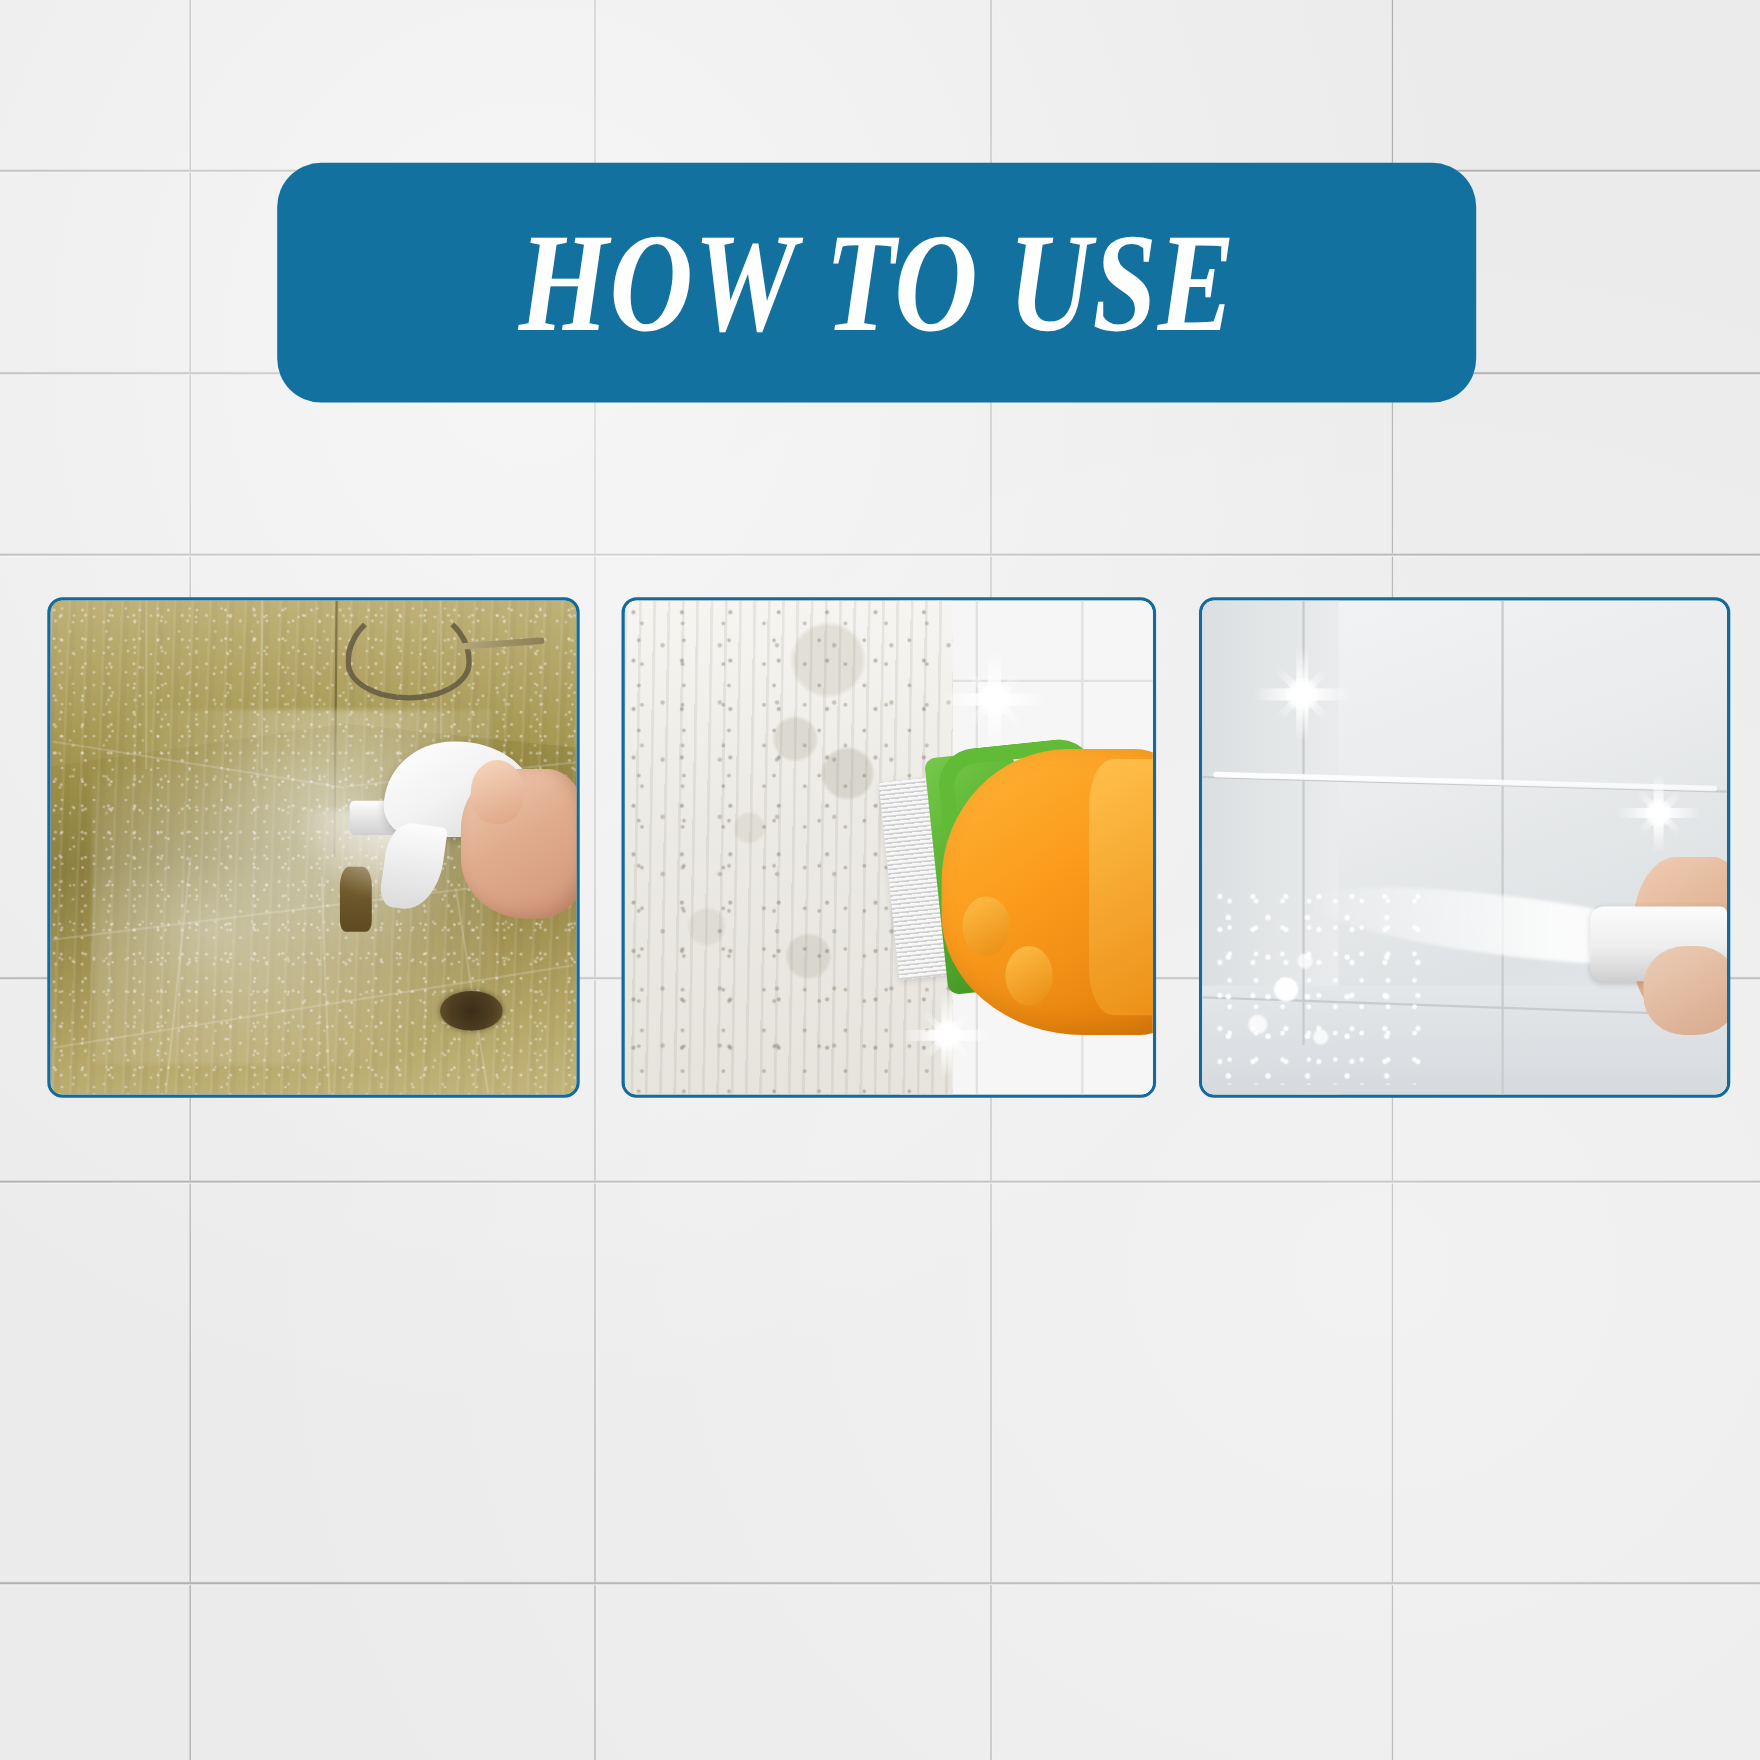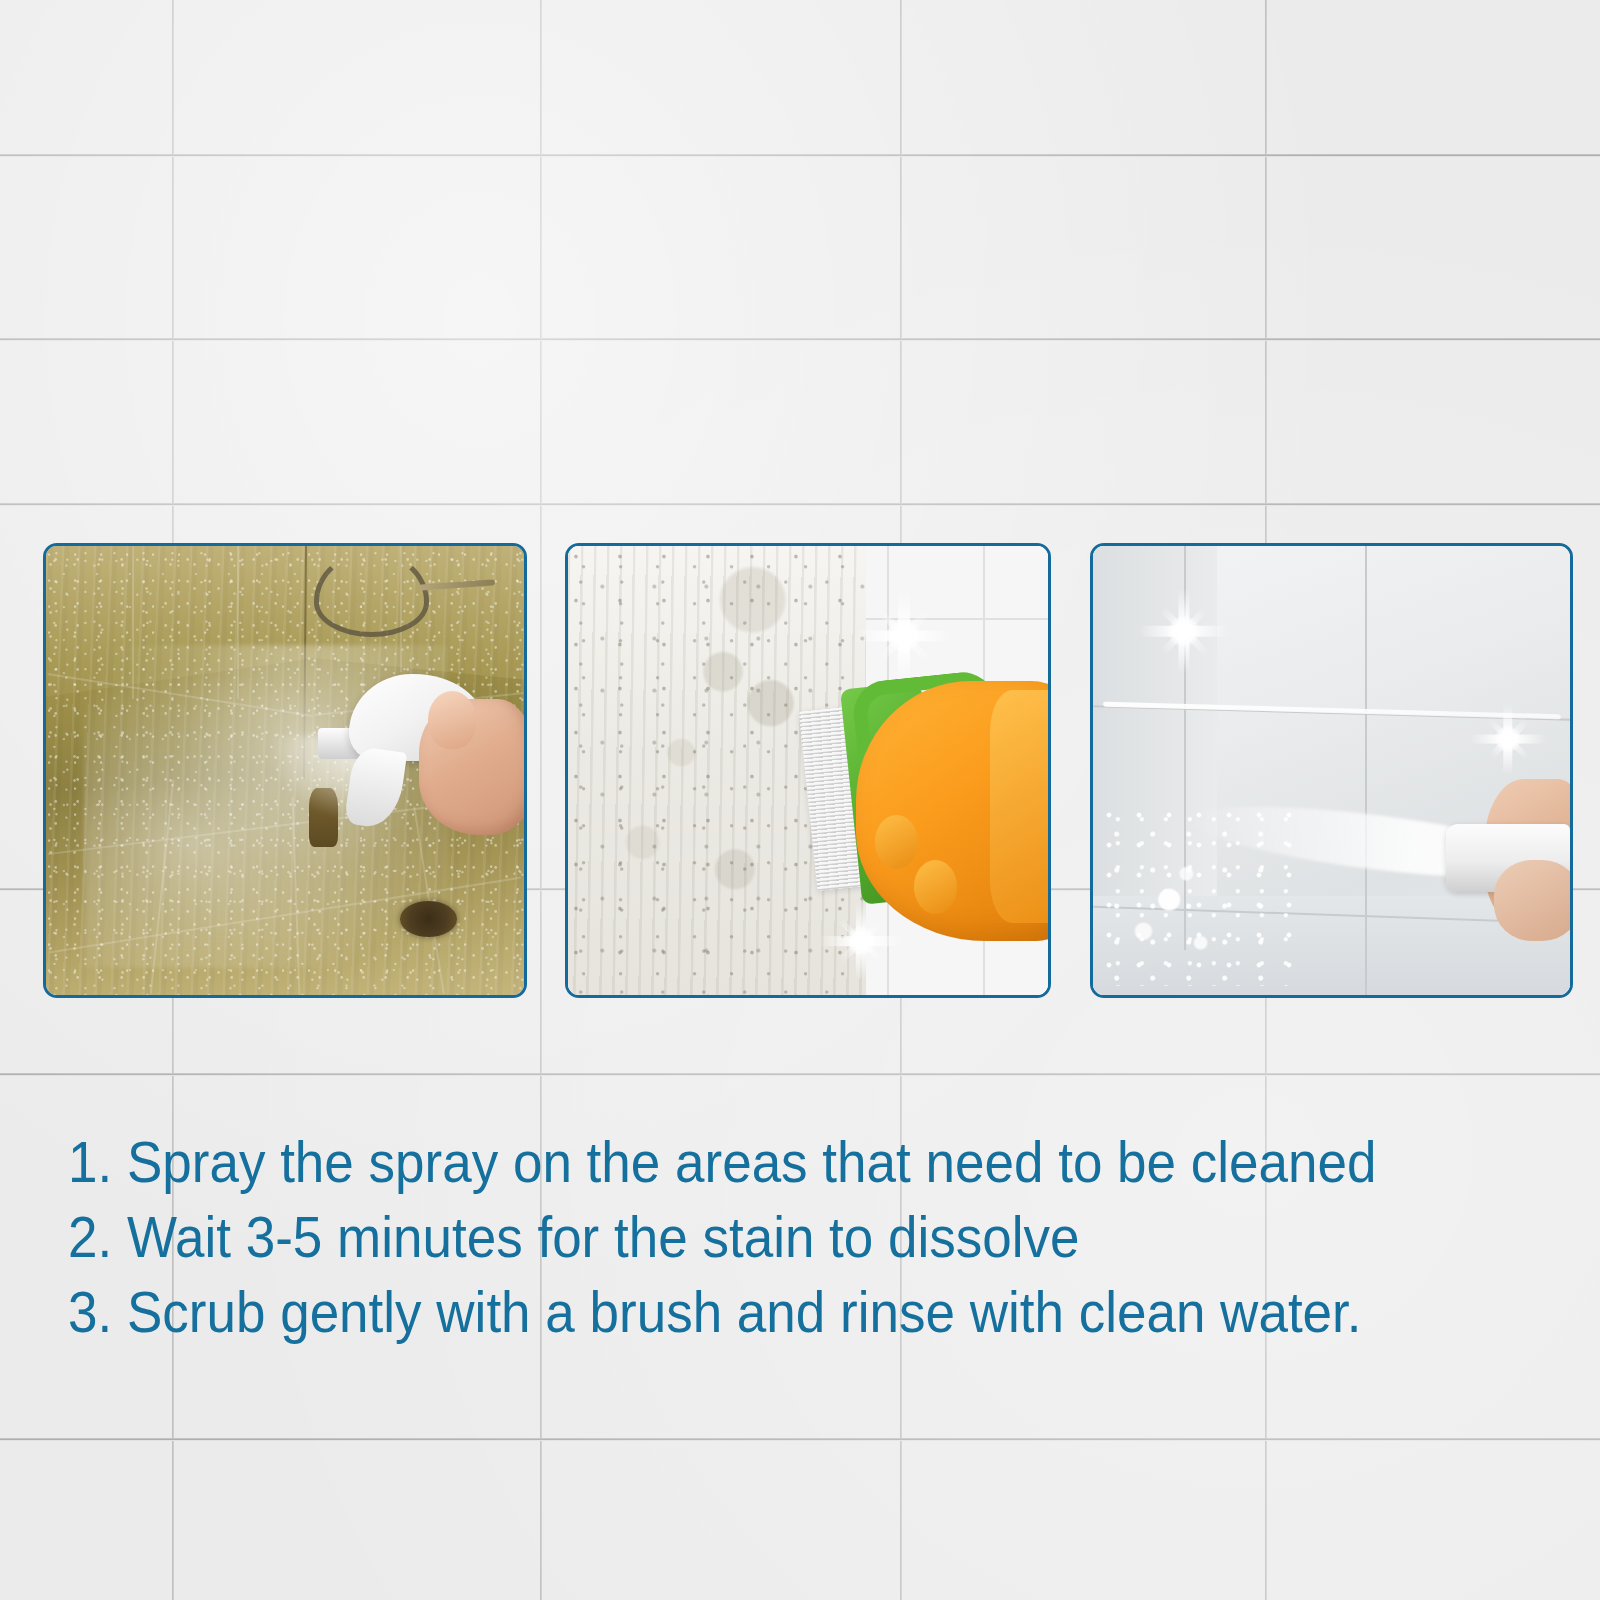--- a/index.html
+++ b/index.html
@@ -408,20 +408,23 @@
 
     <div class="grout-h" style="top:154px"></div>
     <div class="grout-h" style="top:338px"></div>
     <div class="grout-h" style="top:503px"></div>
     <div class="grout-h" style="top:888px"></div>
     <div class="grout-h" style="top:1073px"></div>
     <div class="grout-h" style="top:1438px"></div>
     <div class="tile-sheen"></div>
   </div>
 
+  <div class="title-banner">
+    <div class="title-text">HOW TO USE</div>
+  </div>
 
   <div class="panel panel-1">
     <div class="photo">
       <div class="p1-bg"></div>
       <div class="p1-wall"></div>
       <div class="p1-corner"></div>
 
       <div class="p1-grout" style="left:0;top:33%;width:56%;height:2px;transform:rotate(9deg)"></div>
       <div class="p1-grout" style="left:56%;top:35%;width:44%;height:2px;transform:rotate(-6deg)"></div>
       <div class="p1-grout" style="left:0;top:62%;width:100%;height:2px;transform:rotate(-7deg)"></div>
@@ -509,19 +512,14 @@
 
       <div class="p3-jet"></div>
       <div class="p3-splash"></div>
       <div class="p3-droplets"></div>
       <div class="p3-hand"></div>
       <div class="p3-nozzle"></div>
       <div class="p3-hand2"></div>
     </div>
   </div>
 
-  <div class="instructions">
-    <div class="step">1. Spray the spray on the areas that need to be cleaned</div>
-    <div class="step">2. Wait 3-5 minutes for the stain to dissolve</div>
-    <div class="step">3. Scrub gently with a brush and rinse with clean water.</div>
-  </div>
 
 </div>
 
 </body></html>

